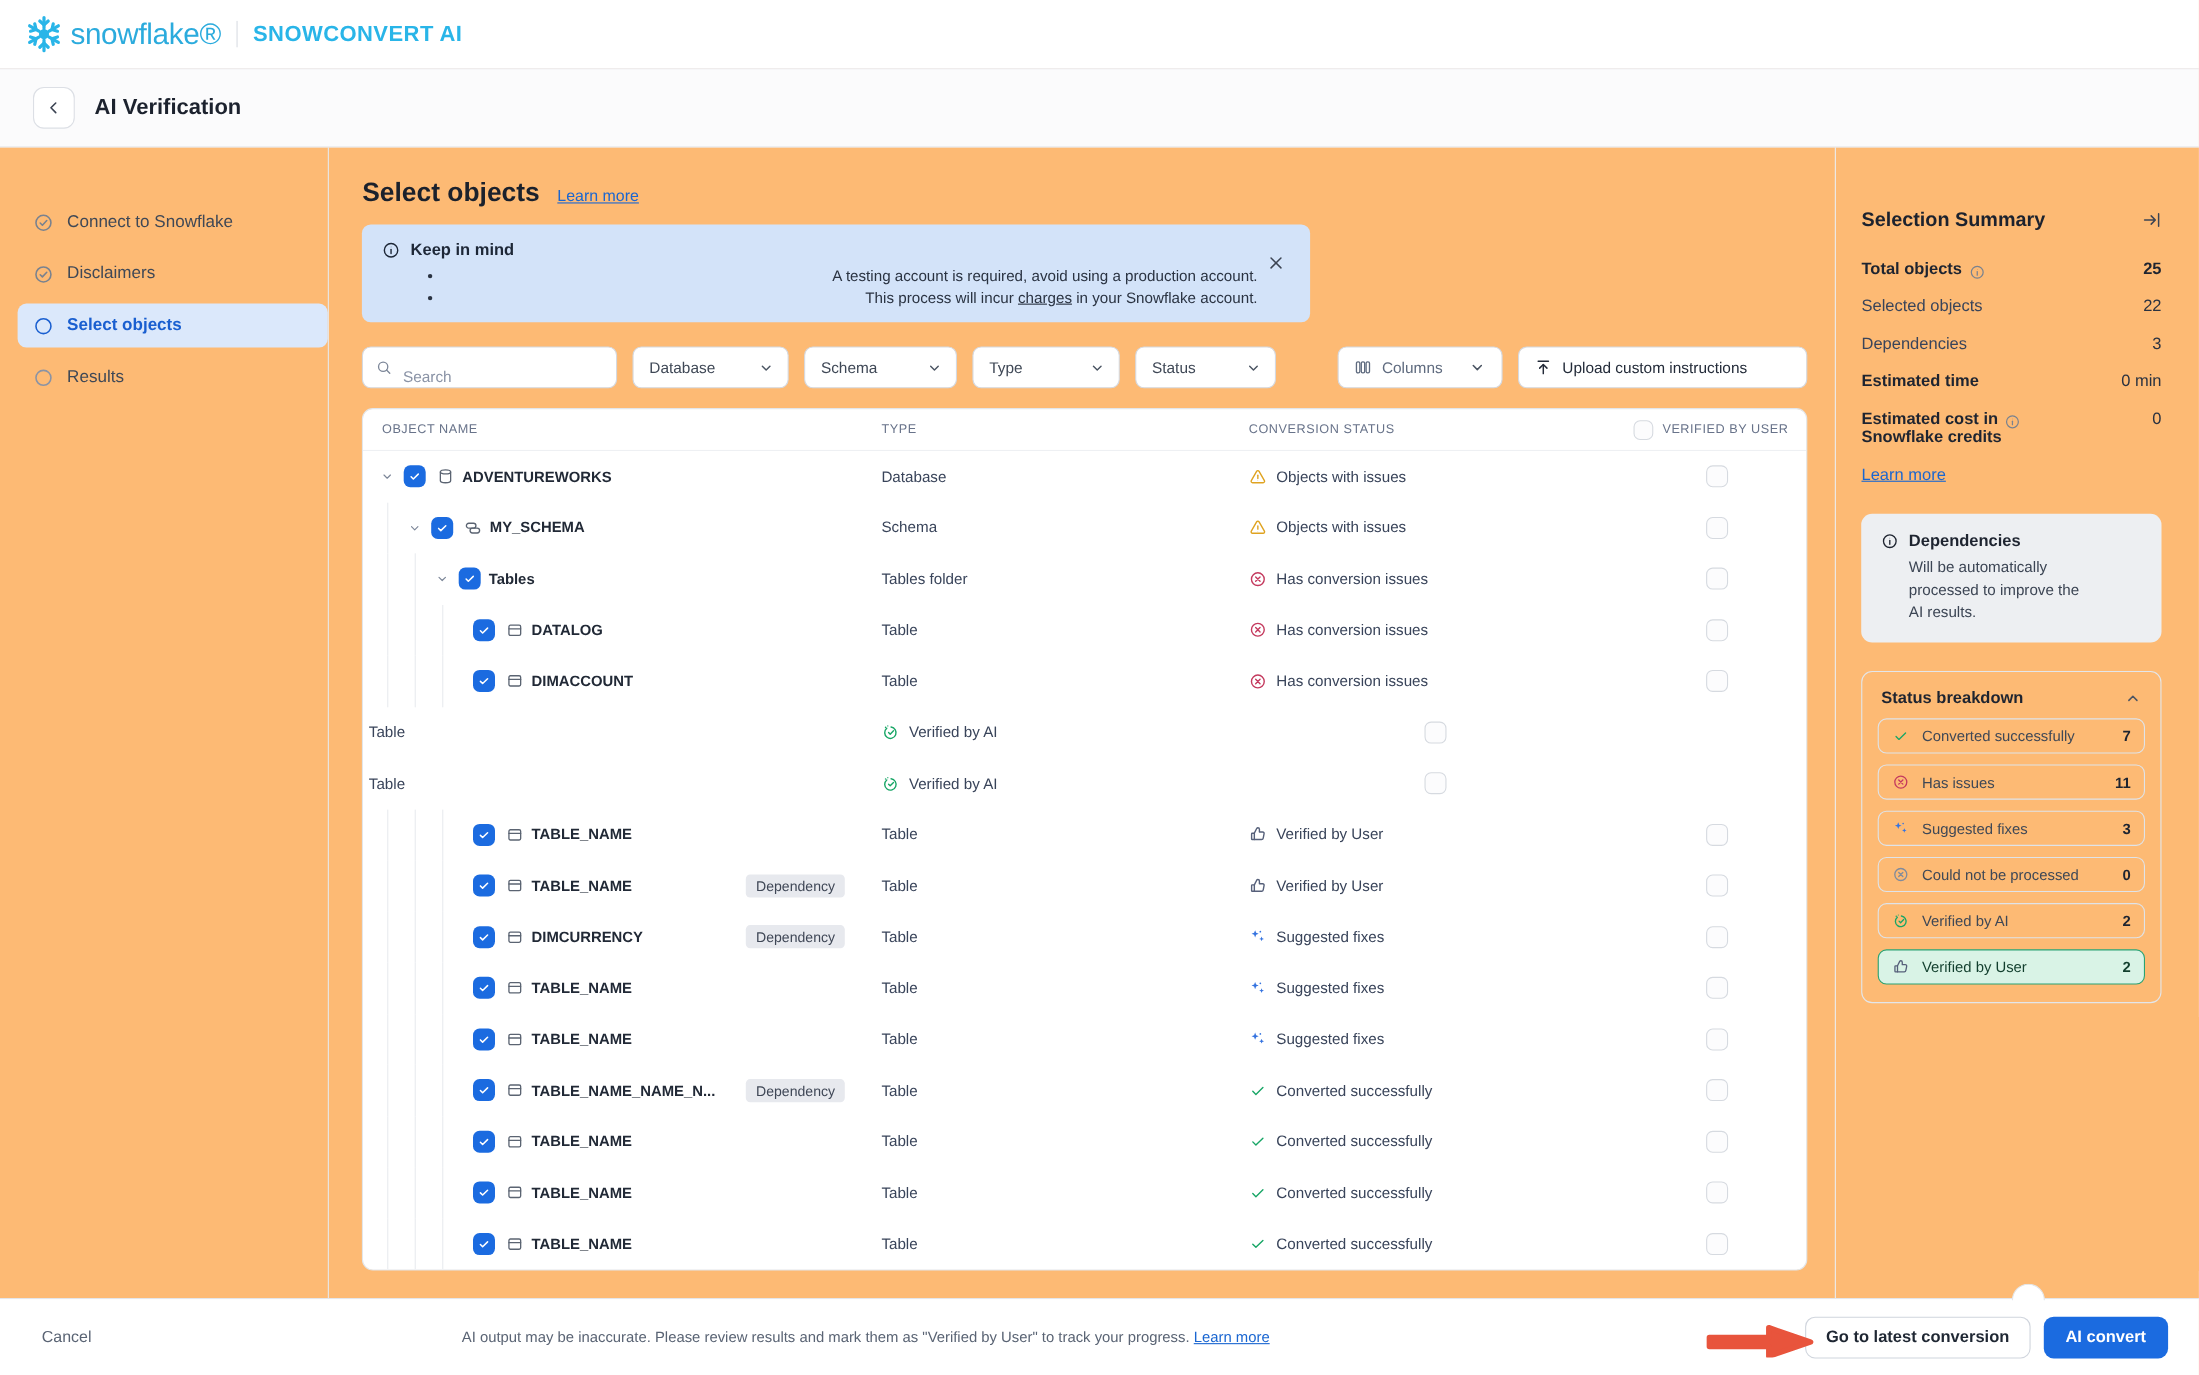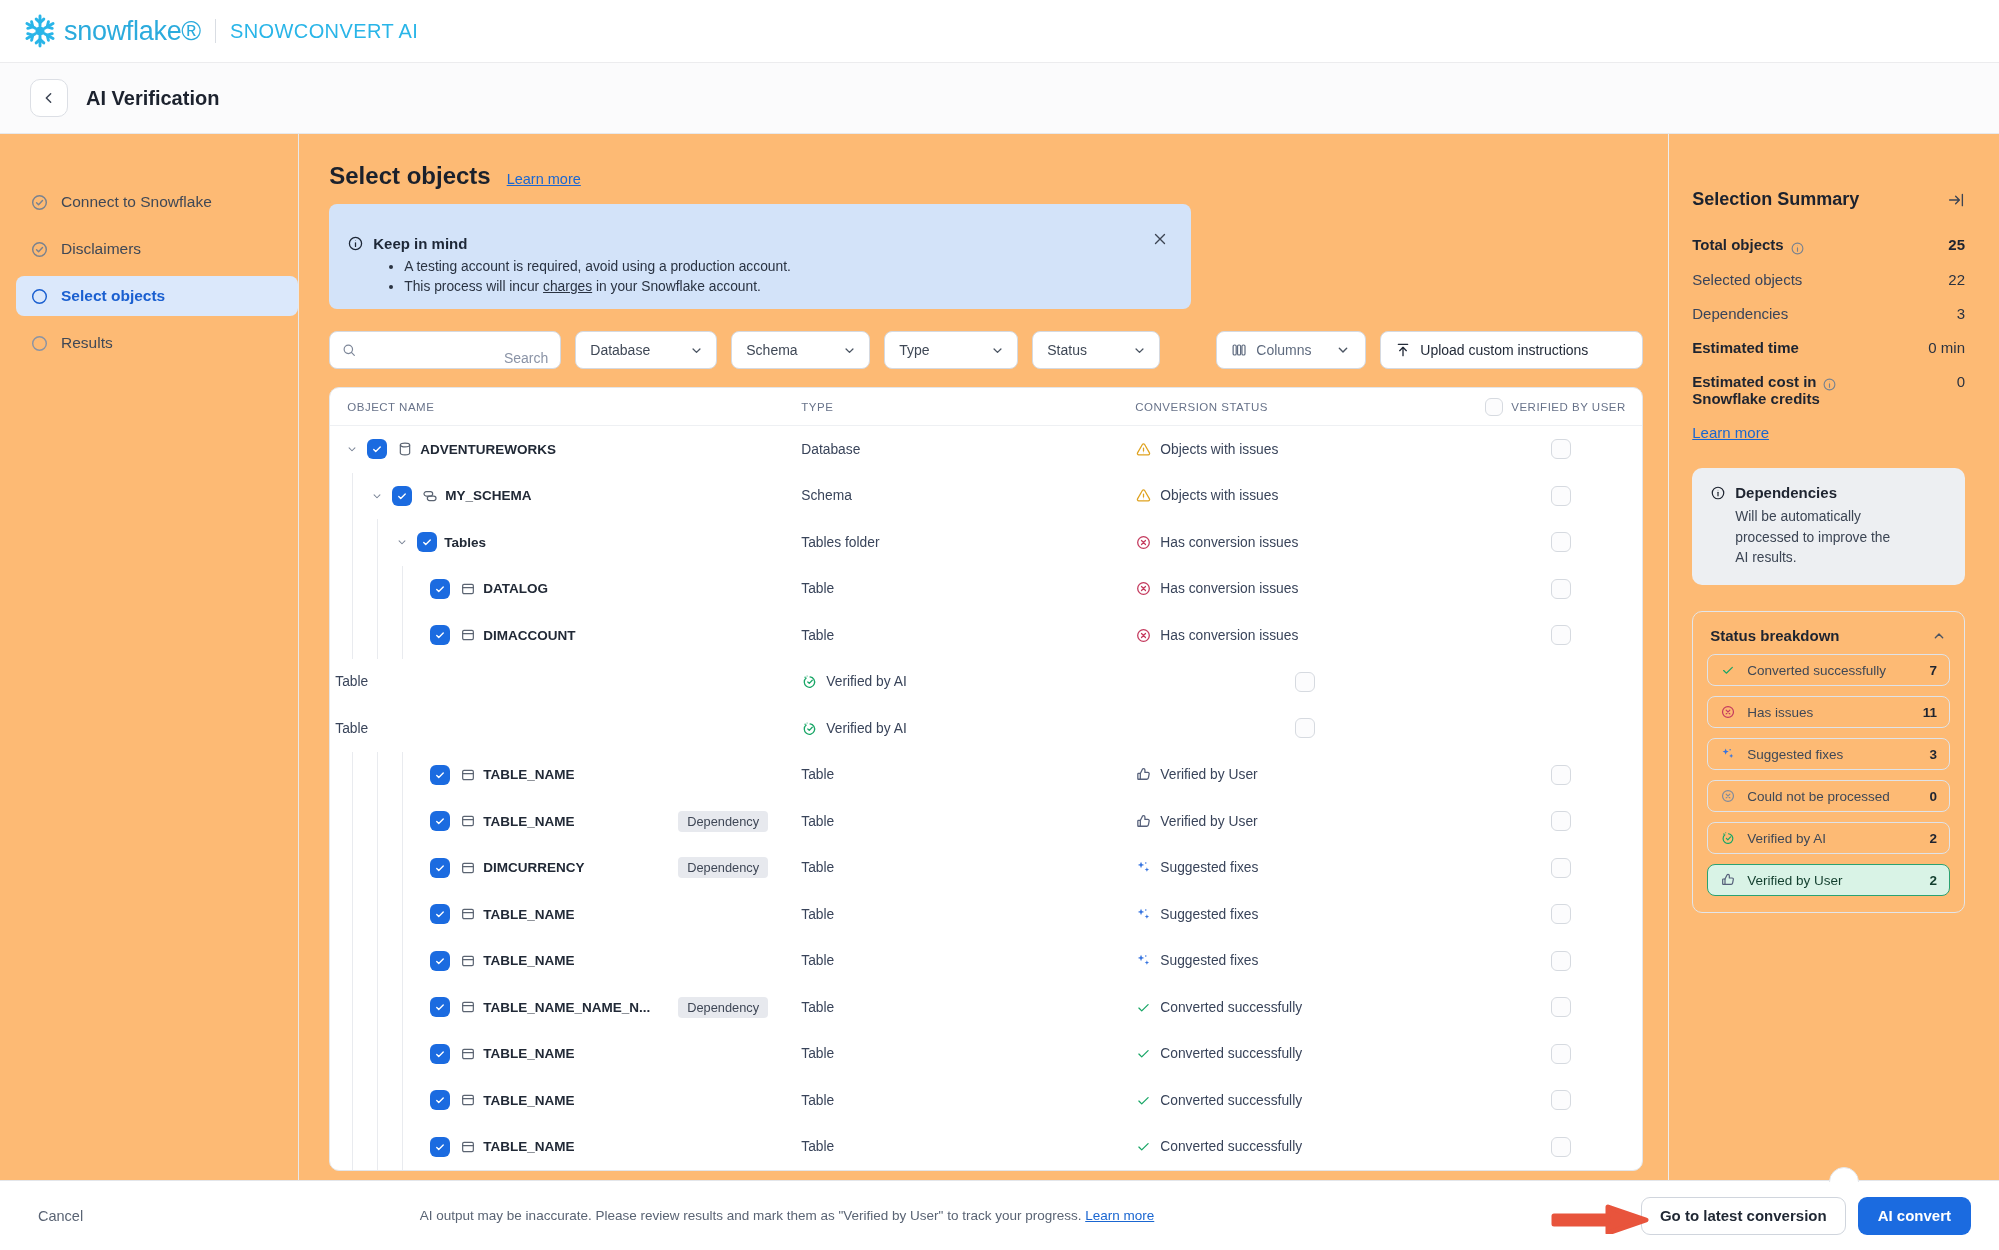--- a/index.html
+++ b/index.html
@@ -9,21 +9,21 @@
     font-family:"Liberation Sans","DejaVu Sans",sans-serif; color:#212936; background:#fdba74;
   }
   svg.ic { display:inline-block; vertical-align:middle; fill:none; stroke:currentColor;
            stroke-width:1.8; stroke-linecap:round; stroke-linejoin:round; flex:0 0 auto; }
 
   
   .topbar { height:62px; display:flex; align-items:center; padding-left:22px; background:#fff; }
   .logo-ic { width:36px; height:36px; color:#29B5E8; stroke-width:2.6; }
   .logo-word { font-size:27px; font-weight:500; color:#2BABDD; margin-left:6px; letter-spacing:-0.3px; }
   .logo-sep { width:1px; height:24px; background:#d9dde3; margin:0 14px; }
-  .logo-product { font-size:20px; font-weight:400; color:#29B5E8; letter-spacing:0.4px; }
+  .logo-product { font-size:20px; font-weight:700; color:#29B5E8; letter-spacing:0.4px; }
 
   
   .pagebar { height:72px; display:flex; align-items:center; gap:18px; padding-left:30px;
              background:#fbfbfc; border-top:1px solid #ececee; border-bottom:1px solid #e7e9ec; }
   .back-btn { width:38px; height:38px; border:1px solid #dcdfe5; border-radius:10px; background:#fff;
               display:flex; align-items:center; justify-content:center; color:#3c4453; cursor:pointer; }
   .back-btn svg { width:16px; height:16px; stroke-width:2.2; }
   .page-title { font-size:20px; font-weight:700; color:#1c222e; }
 
   
@@ -37,35 +37,35 @@
   .step.pending svg { color:#8a93a4; }
 
   .main { flex:1; padding:28px 25px 0 30px; }
   .main-head { display:flex; align-items:baseline; gap:16px; }
   .main-title { font-size:24px; font-weight:700; color:#1b212c; }
   a.link { color:#1a66d1; text-decoration:underline; cursor:pointer; }
   .main-head a { font-size:14.5px; }
 
   
   .banner { position:relative; width:862px; margin-top:14px; background:#d3e3f9; border-radius:8px;
-            padding:31px 48px 15px 18px; }
+            padding:15px 48px 15px 18px;text-align:right; }
   .banner-title { display:flex; align-items:center; gap:9px; font-size:15px; font-weight:700; color:#1d2737; }
   .banner-title svg { width:17px; height:17px; color:#1d2737; }
   .banner ul { margin:7px 0 0 57px; }
   .banner li { font-size:13.8px; color:#2a3342; margin-top:5px; list-style:disc; }
   .banner .u { text-decoration:underline; cursor:pointer; }
   .banner-close { position:absolute; right:22px; top:26px; width:18px; height:18px; color:#3c4453; cursor:pointer; }
 
   
   .filters { display:flex; align-items:center; gap:14px; margin-top:22px; }
   .search-box { position:relative; width:232px; }
   .search-box svg { position:absolute; left:12px; top:11px; width:16px; height:16px; color:#7d8799; }
   .search-box input { width:100%; height:38px; border:1px solid #d5d9e0; border-radius:8px;
                       padding:15px 12px 0 36px; font-size:14px; color:#212936; outline:none;
-                      font-family:inherit; background:#fff;text-align:right; }
+                      font-family:inherit; background:#fff; }
   .search-box input::placeholder { color:#8a93a6; }
   .selectbtn { height:38px; border:1px solid #d5d9e0; border-radius:8px; background:#fff;
                display:flex; align-items:center; justify-content:space-between; padding:0 12px 0 14px;
                font-size:14px; color:#3f4856; cursor:pointer; }
   #filterSelects { display:flex; gap:14px; }
   #filterSelects .selectbtn:nth-child(1){ width:142px; }
   #filterSelects .selectbtn:nth-child(2){ width:139px; }
   #filterSelects .selectbtn:nth-child(3){ width:134px; }
   #filterSelects .selectbtn:nth-child(4){ width:128px; }
   .selectbtn svg { width:15px; height:15px; color:#4b5563; stroke-width:2.1; }

